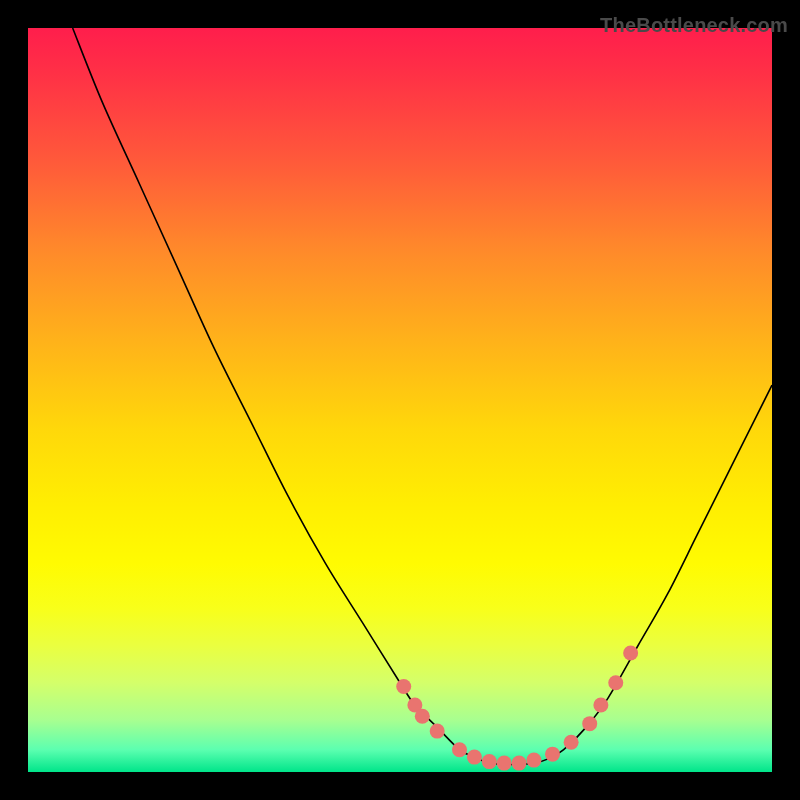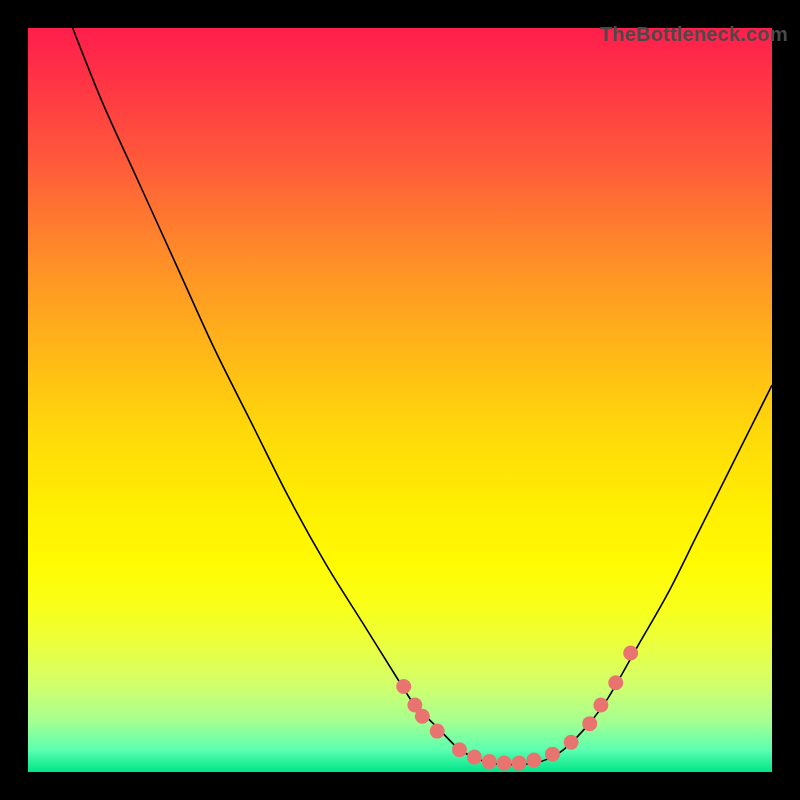--- a/index.html
+++ b/index.html
@@ -27,21 +27,21 @@
       #fffb02 72%,
       #f8ff1a 78%,
       #eaff40 83%,
       #d4ff6a 88%,
       #a8ff90 93%,
       #5cffb0 97%,
       #00e58a 100%);
   }
   .watermark {
     position: absolute;
-    top: 23px;
+    top: 14px;
     right: 12px;
     font-family: Arial, Helvetica, sans-serif;
     font-size: 20px;
     font-weight: 600;
     color: #4a4a4a;
     letter-spacing: 0.2px;
   }
   svg.plot {
     position: absolute;
     left: 28px;

